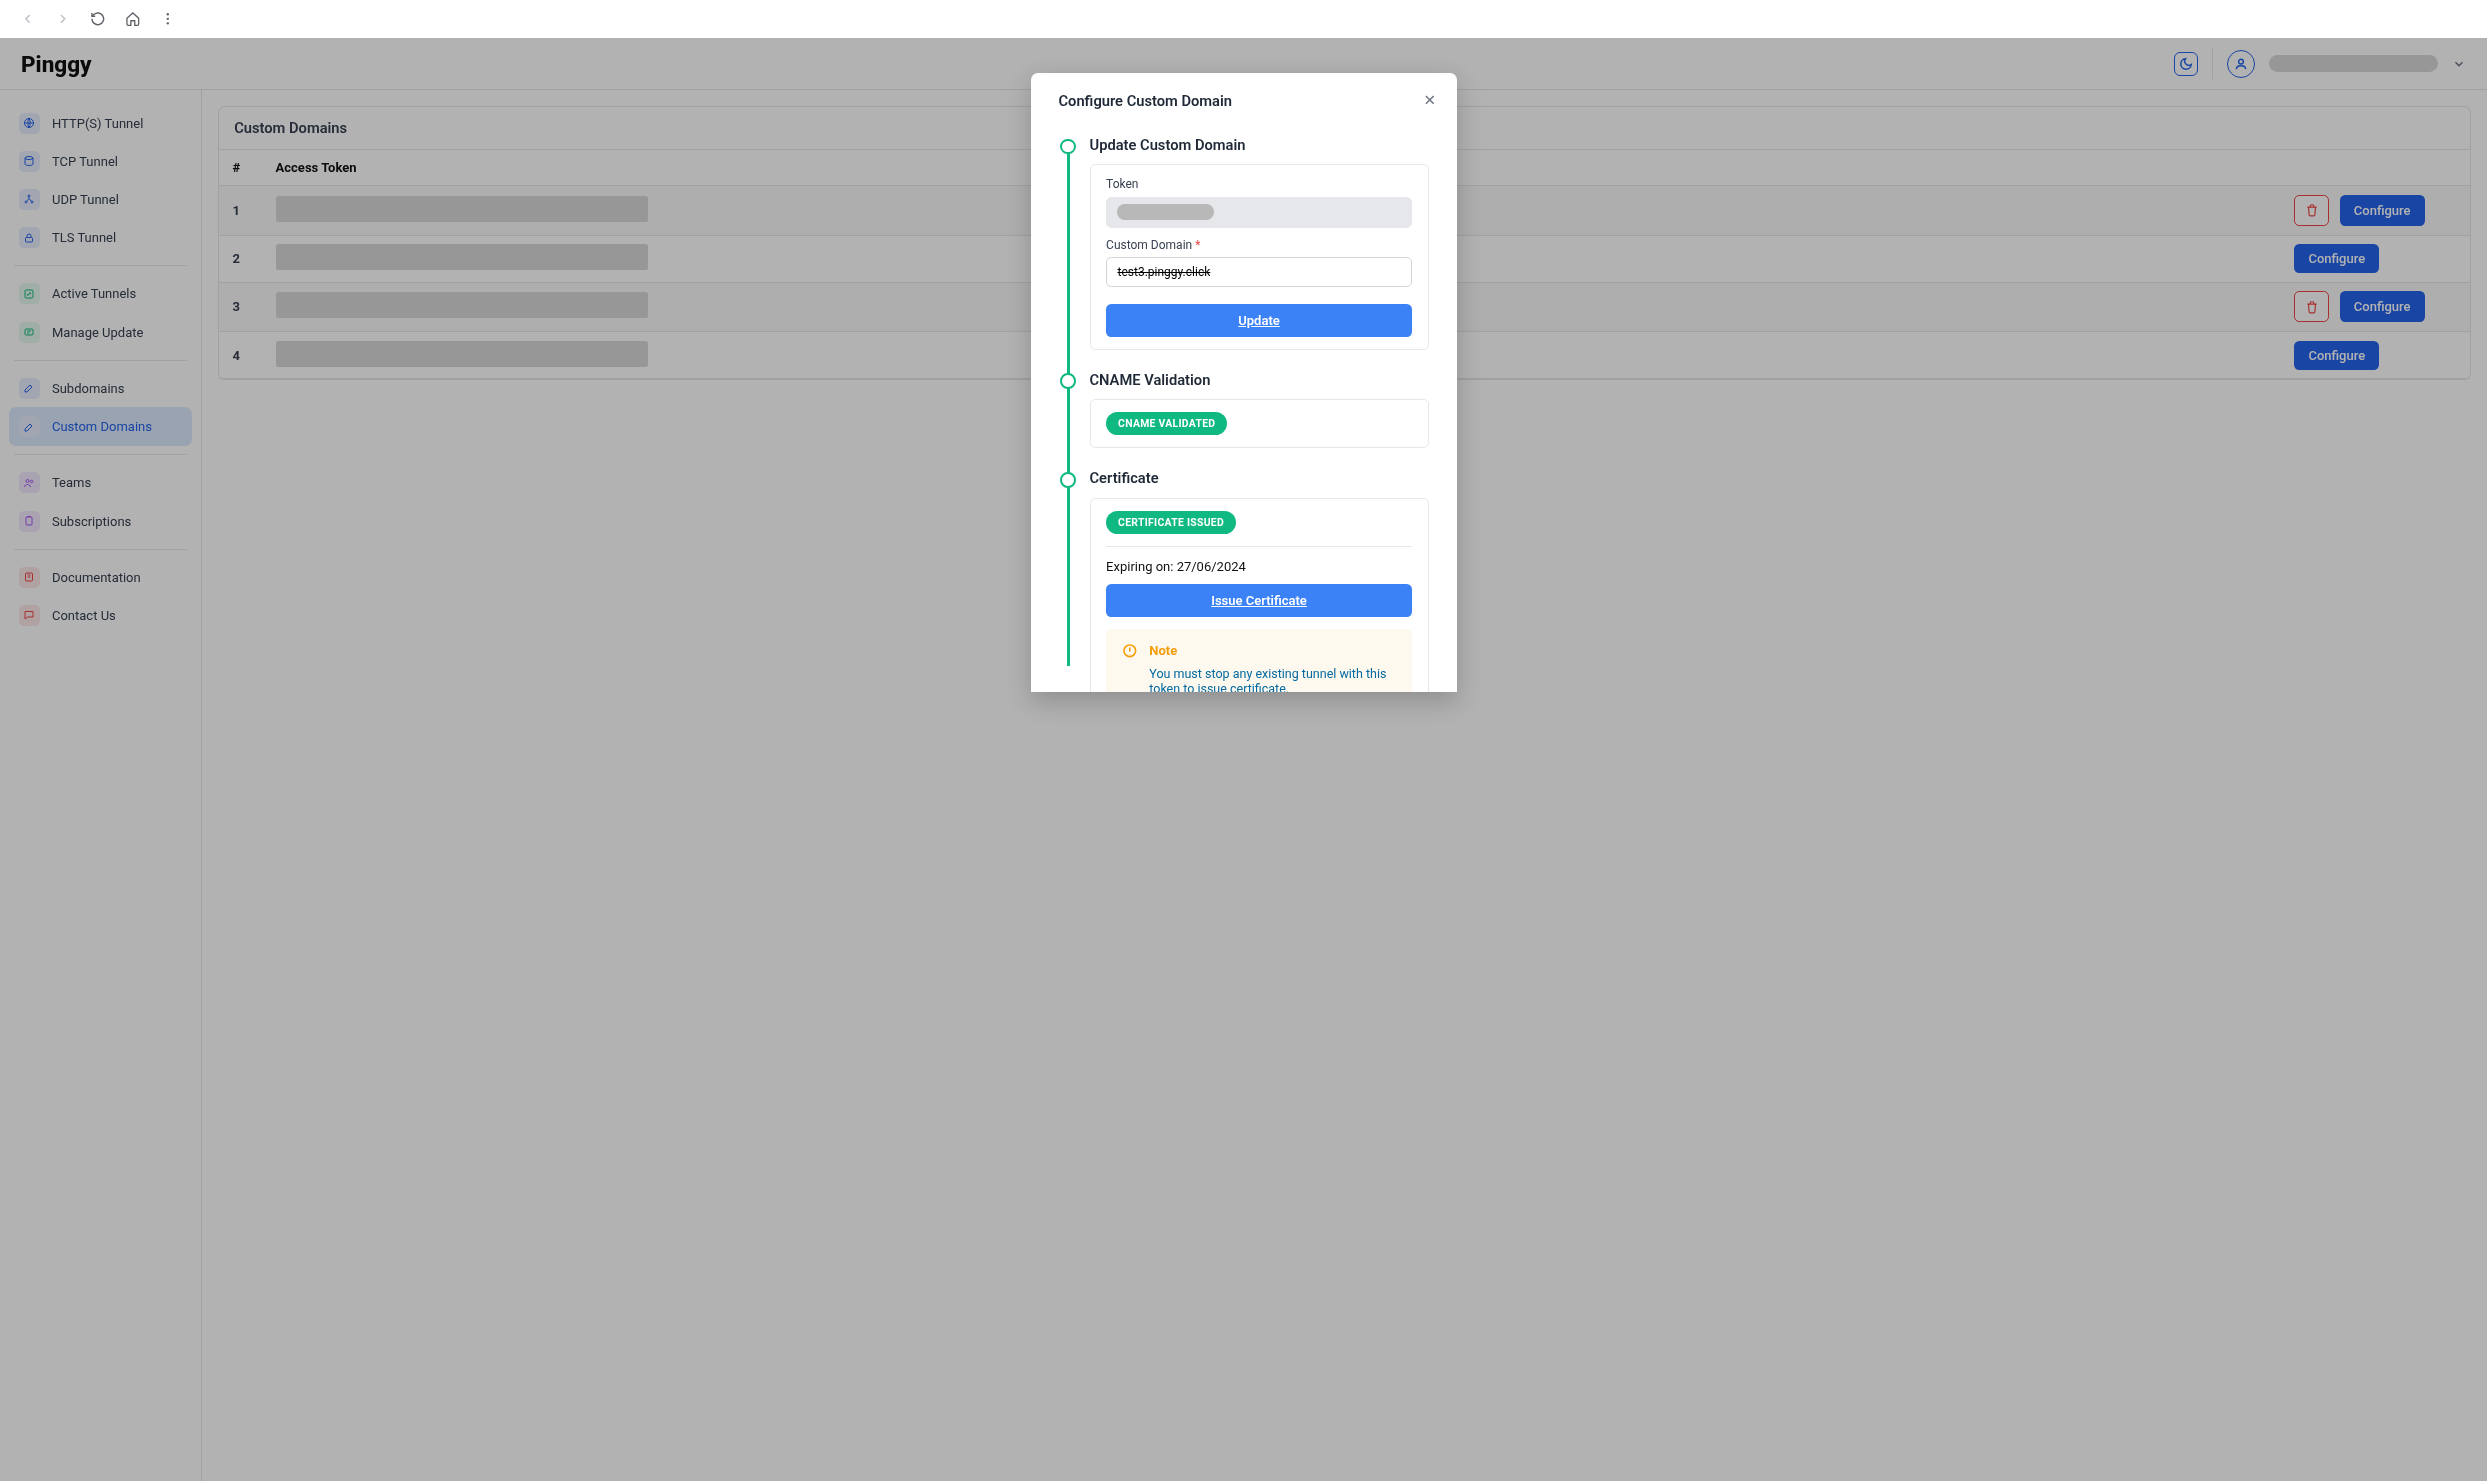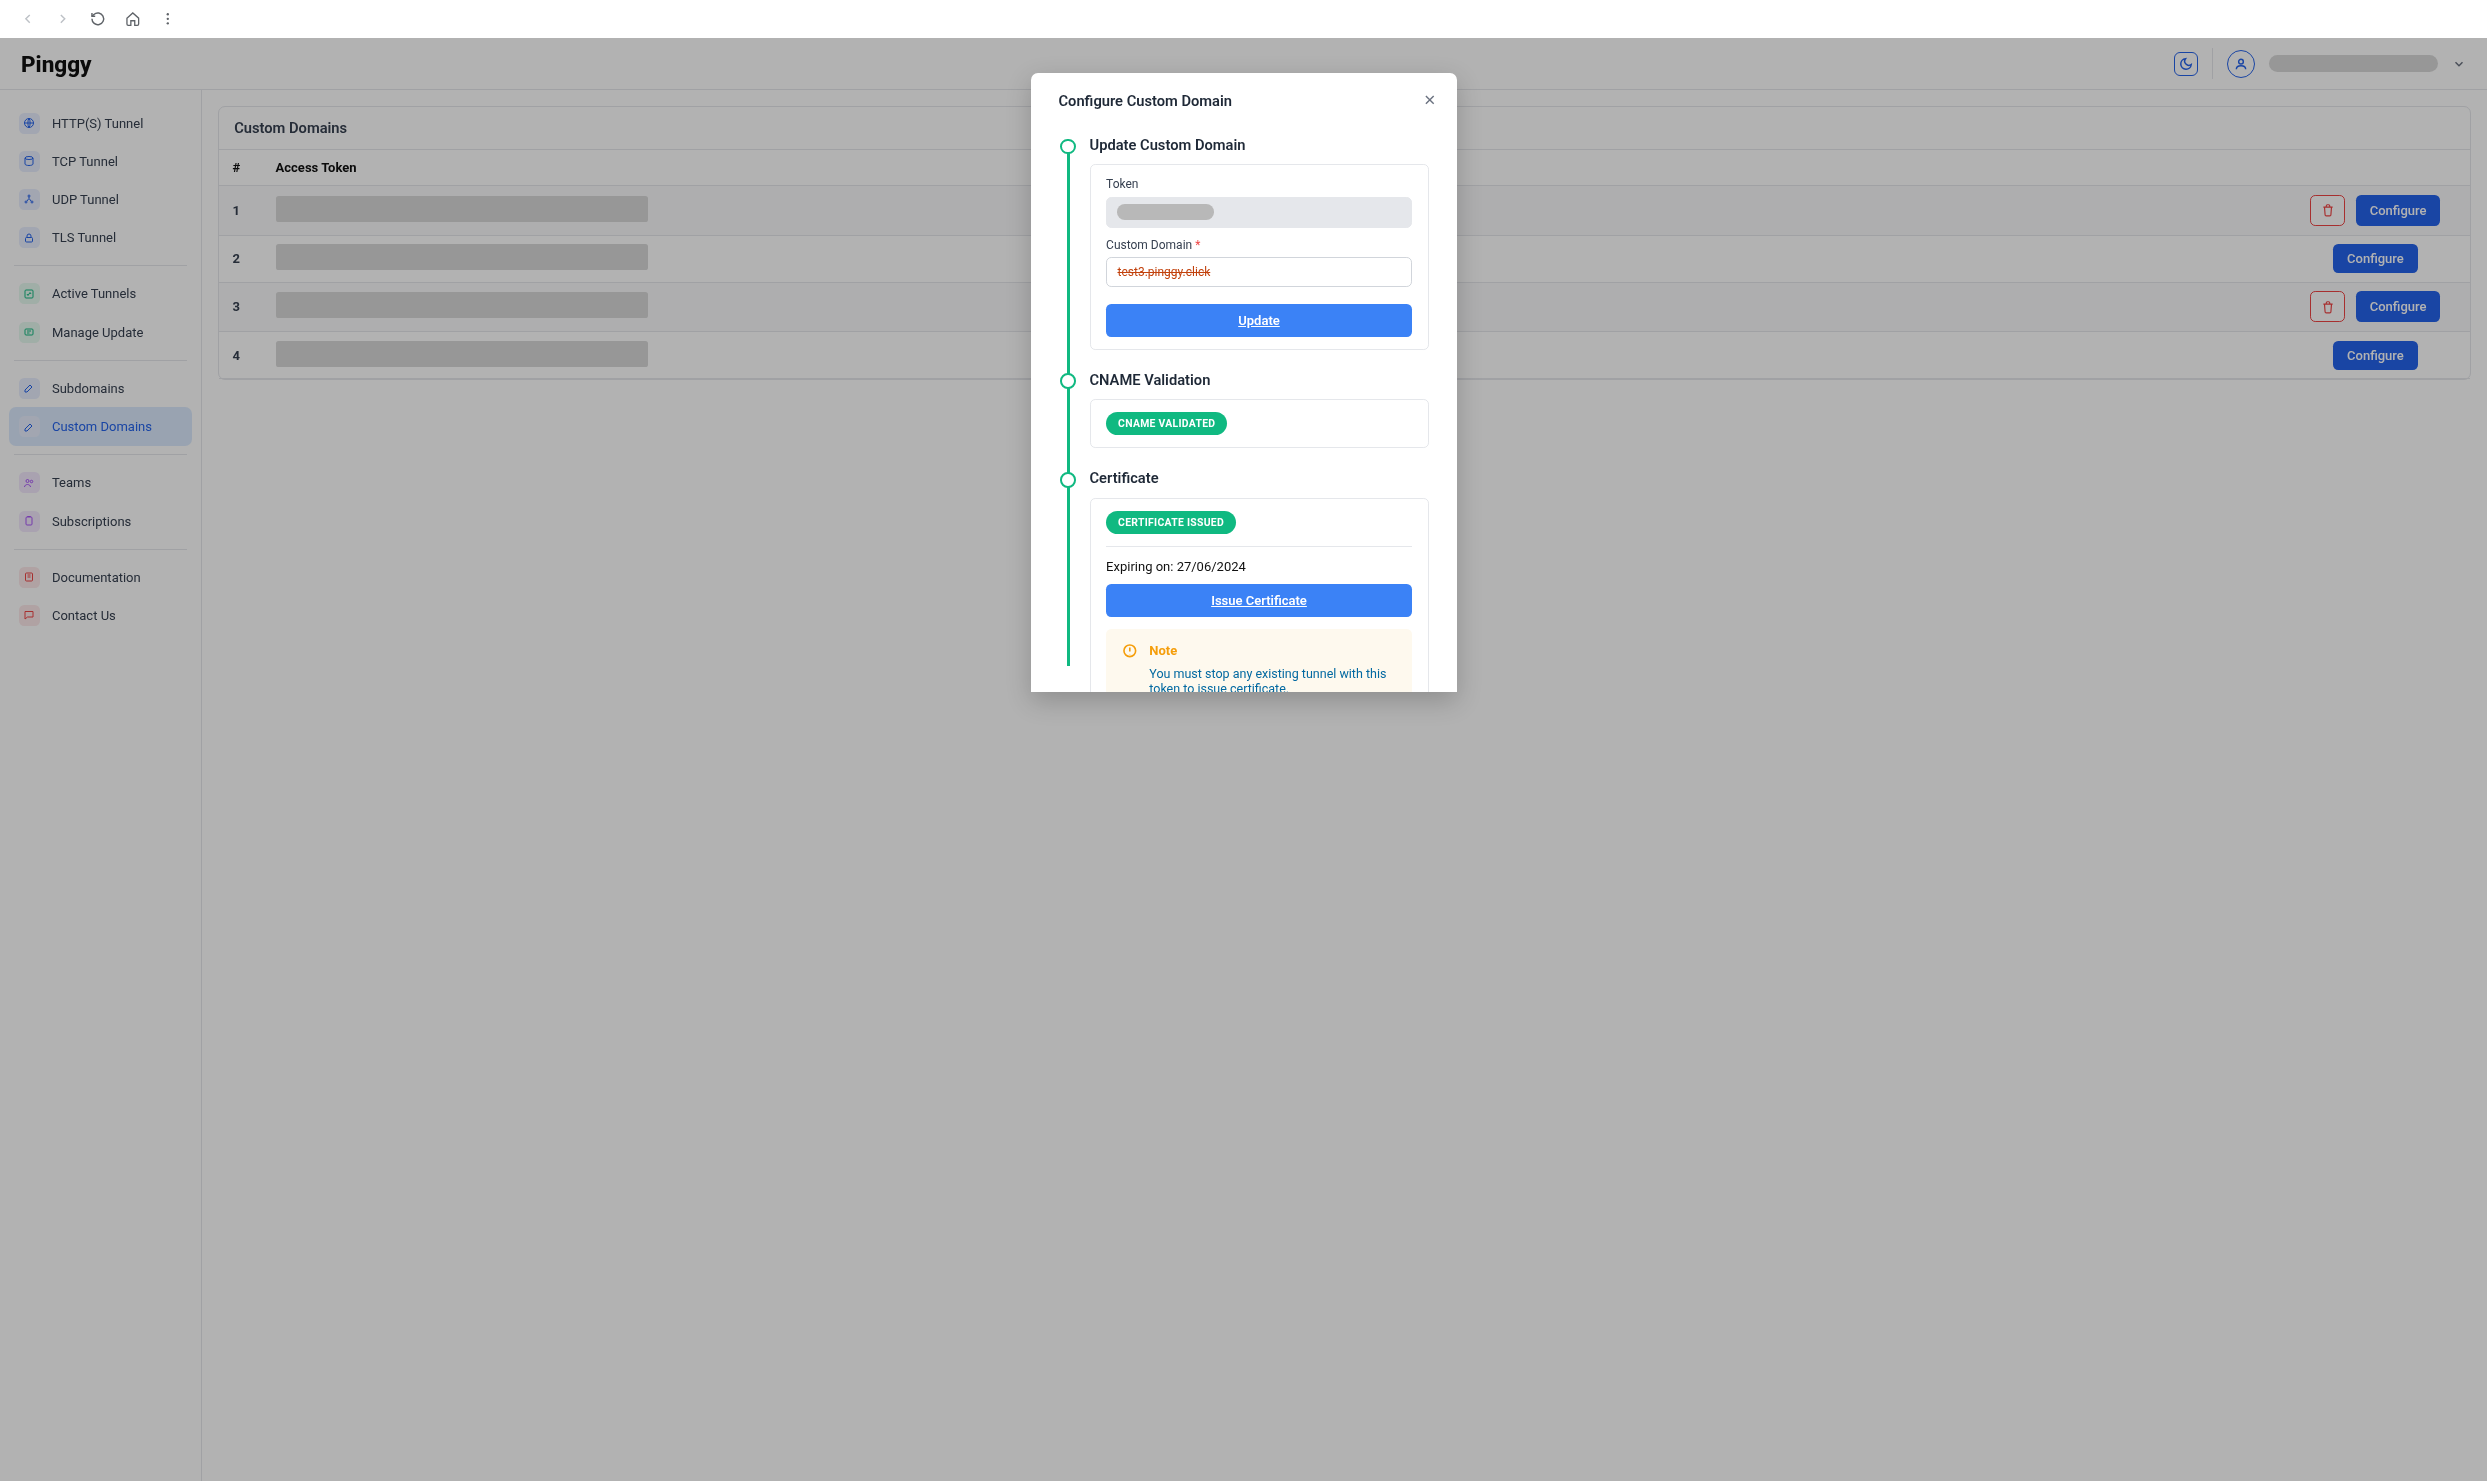--- a/index.html
+++ b/index.html
@@ -36,21 +36,21 @@
     .sb-sep { height: 0.9px; background: #e5e7eb; margin: 8.6px 5.2px; }
     
     .content { flex: 1; padding: 15.6px; }
     .card { border: 0.9px solid #e5e7eb; border-radius: 7px; background: #fff; }
     .card-header { padding: 12px 15.6px; border-bottom: 0.9px solid #e5e7eb; font-size: 14.7px; font-weight: 600; color: #374151; }
     .table { width: 100%; border-collapse: collapse; }
     .table th { text-align: left; padding: 10.4px 14px; font-size: 13px; color: #111; font-weight: 700; border-bottom: 0.9px solid #e5e7eb; }
     .table td { padding: 8.6px 14px; border-bottom: 0.9px solid #e5e7eb; font-size: 13px; color: #374151; }
     .table tr:nth-child(odd) td { background: #f9fafb; }
     .token-blur { display: inline-block; width: 372px; height: 26px; background: #d9d9d9; border-radius: 2.6px; }
-    .row-actions { display: flex; gap: 10.4px; justify-content: center; }
+    .row-actions { display: flex; gap: 10.4px; justify-content: flex-start; }
     .btn { padding: 7px 14px; border-radius: 5.2px; font-size: 13px; font-weight: 600; cursor: pointer; border: none; }
     .btn-configure { background: #2563eb; color: #fff; font-weight: 500; }
     .btn-del { width: 35px; height: 31px; border: 0.9px solid #ef4444; border-radius: 5.2px; background: #fff; color: #ef4444; display:flex; align-items:center; justify-content:center; }
     
     
     .modal-backdrop { position: absolute; top: 38px; left: 0; right: 0; bottom: 0; background: rgba(0,0,0,0.30); }
     .modal { position: absolute; top: 73px; left: 50%; transform: translateX(-50%); width: 426px; background: #fff; border-radius: 7px 7px 0 0; box-shadow: 0 8.6px 26px rgba(0,0,0,0.2); padding: 19px 28px 0; height: 619px; overflow: hidden; }
     .modal-title { font-size: 14.7px; font-weight: 600; color: #1f2937; }
     .modal-close { position: absolute; top: 19px; right: 19px; color: #6b7280; cursor: pointer; }
     
@@ -333,21 +333,21 @@
       <div class="tl-dot"></div>
       <div class="tl-title">Update Custom Domain</div>
       <div class="tl-card">
         <label class="form-label">Token</label>
         <div class="input" style="background:#e5e7eb; border-color:#e5e7eb; height:31px; display:flex; align-items:center;">
           <span class="token-mask"></span>
         </div>
         <label class="form-label" style="margin-top:10.4px;">
           <span>Custom Domain</span> <span class="req">*</span>
         </label>
-        <input class="input" style="color: #c2410c; text-decoration: line-through;" value="test3.pinggy.click">
+        <input class="input" style="color: #000000; text-decoration: line-through;" value="test3.pinggy.click">
         <button class="btn-wide" style="margin-top:17.3px;">Update</button>
       </div>
     </div>
 
     <div class="tl-step">
       <div class="tl-dot"></div>
       <div class="tl-title">CNAME Validation</div>
       <div class="tl-card">
         <span class="badge">CNAME VALIDATED</span>
       </div>

